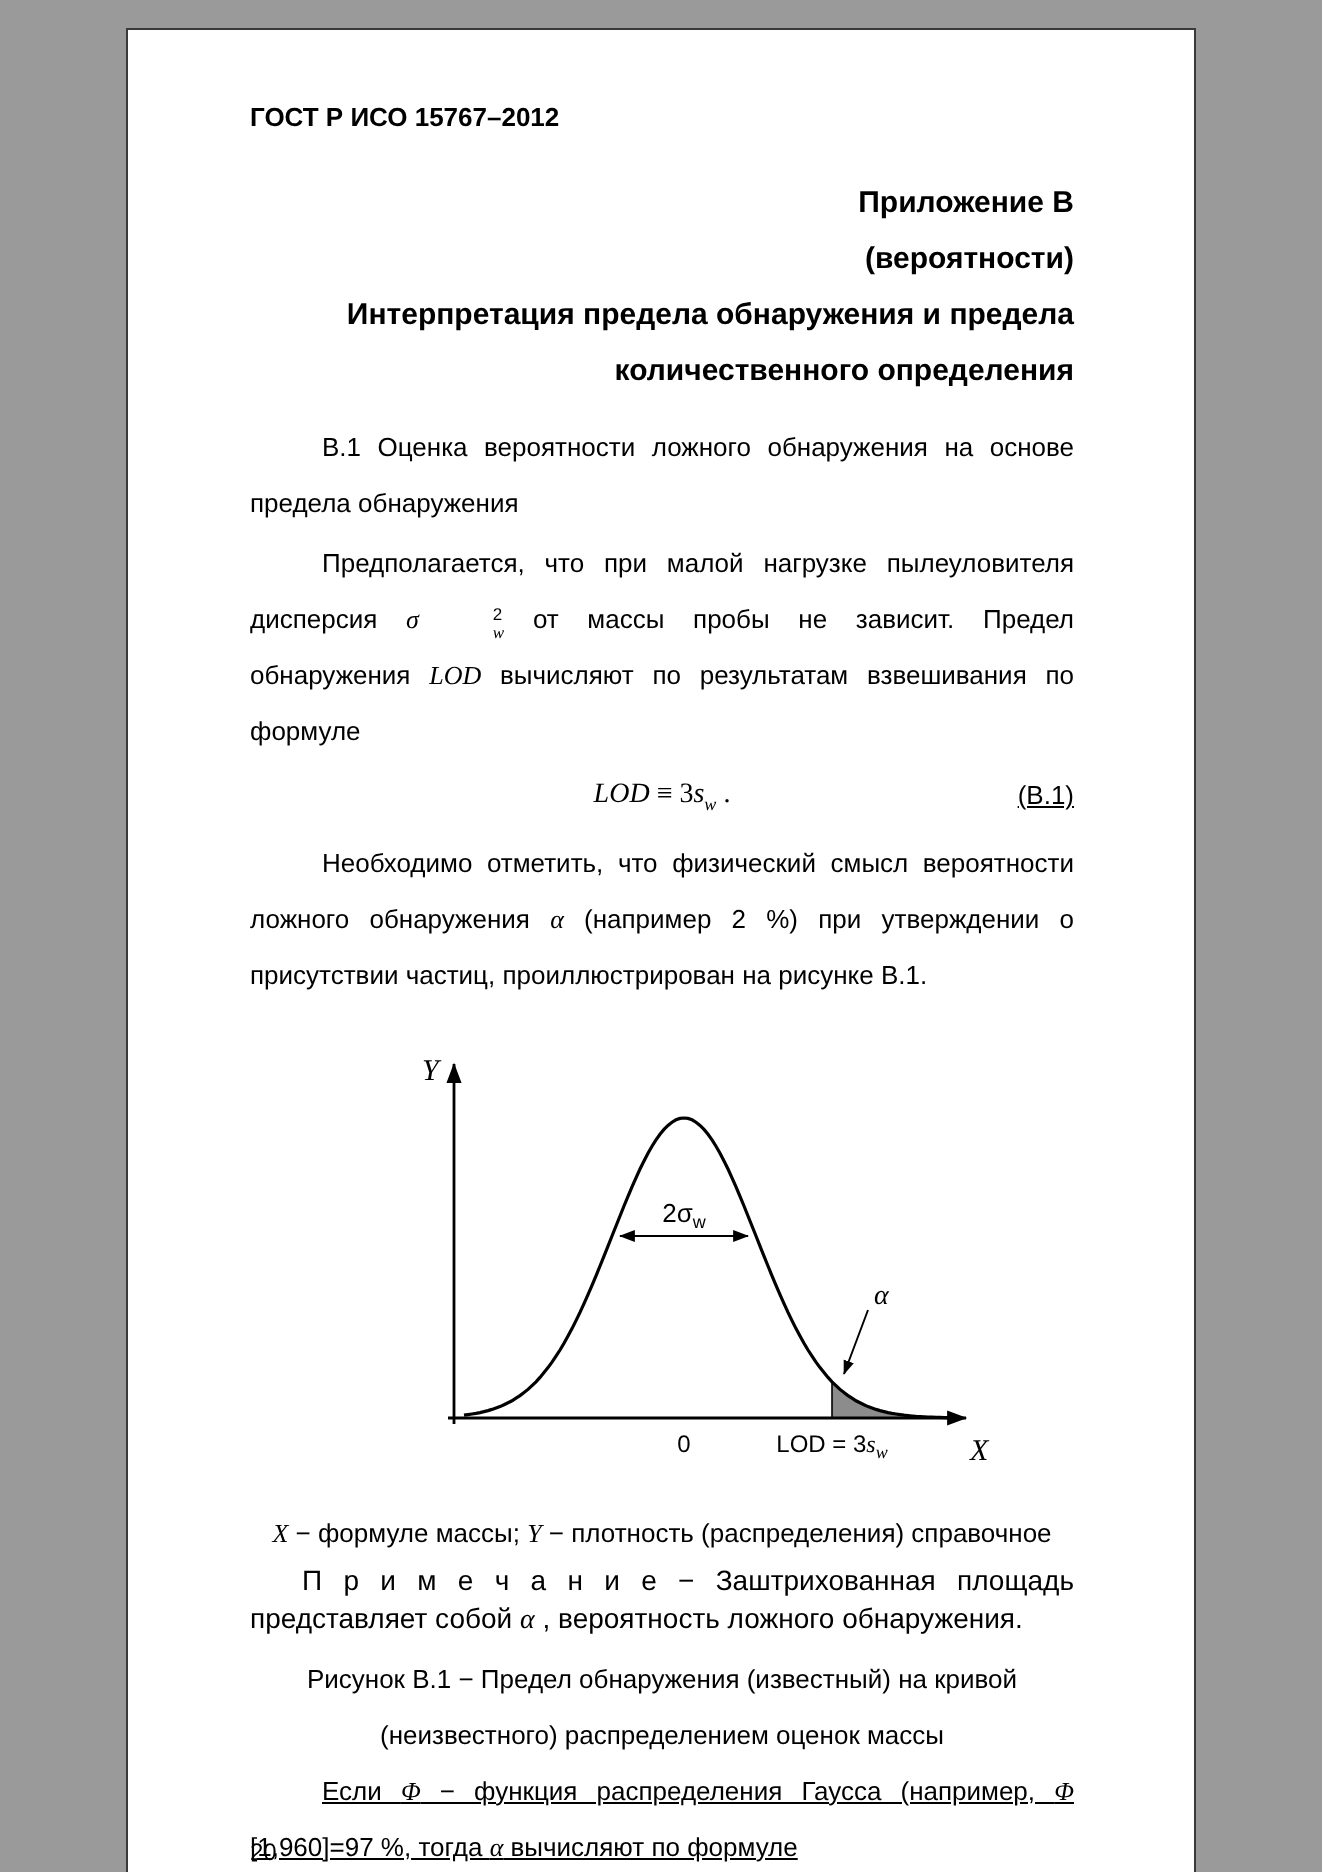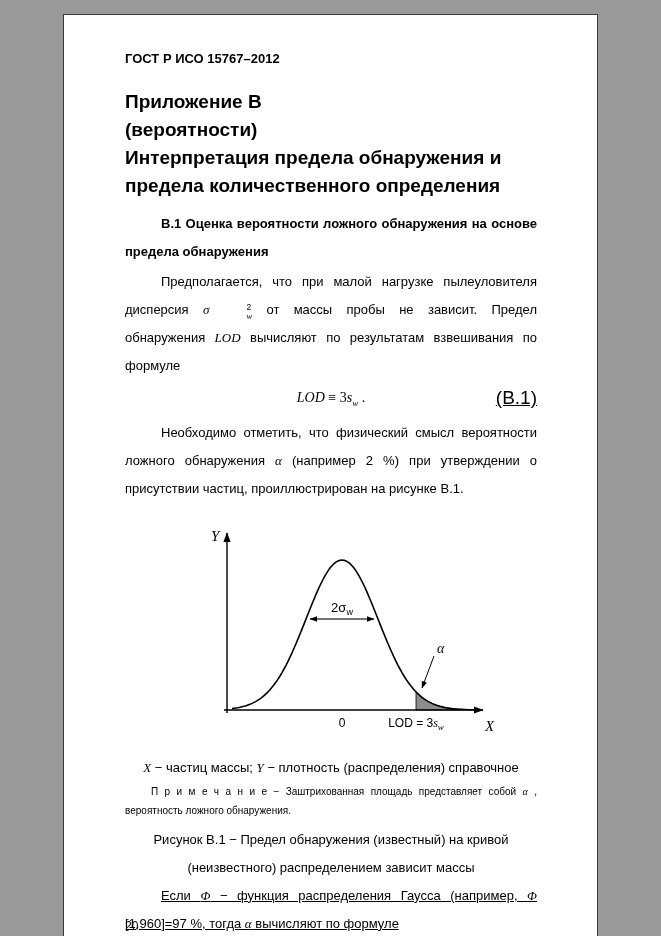--- a/index.html
+++ b/index.html
@@ -8,36 +8,36 @@
     width:535px;height:936px;
     box-sizing:border-box;
     margin:14px auto;
     padding:36px 60px 0 61px;
     background:#fff;
     border:1px solid #3a3a3a;
     font-family:"Liberation Sans",sans-serif;
     font-size:13px;color:#000;
   }
   .doc-header{font-weight:bold;font-size:13px;margin-bottom:22px;}
-  .apx-title,.apx-sub,.apx-heading{font-weight:bold;font-size:19px;line-height:28px;text-align:left;}
+  .apx-title,.apx-sub,.apx-heading{font-weight:bold;font-size:15px;line-height:28px;text-align:right;}
   .apx-heading{margin:0 0 10px 0;}
-  .sec-heading{font-weight:bold;line-height:28px;text-indent:36px;text-align:justify;margin:0 0 2px 0;}
+  .sec-heading{font-weight:normal;line-height:28px;text-indent:36px;text-align:justify;margin:0 0 2px 0;}
   p.body{line-height:28px;text-indent:36px;text-align:justify;margin:0;}
   .mi{font-family:"Liberation Serif",serif;font-style:italic;}
   sub.sm{font-size:9px;}
   .supsub{display:inline-block;vertical-align:-5px;line-height:0;margin-left:1px;}
   .supsub .s-sup{display:block;font-size:8.5px;line-height:9px;}
   .supsub .s-sub{display:block;font-size:8.5px;line-height:9px;font-family:"Liberation Serif",serif;font-style:italic;}
   .formula-row{position:relative;line-height:28px;text-align:center;font-family:"Liberation Serif",serif;font-size:14px;margin:4px 0 2px 0;}
-  .formula-num{position:absolute;right:0;top:0;font-family:"Liberation Sans",sans-serif;font-size:19px;font-style:normal;text-decoration:underline;}
+  .formula-num{position:absolute;right:0;top:0;font-family:"Liberation Sans",sans-serif;font-size:13px;font-style:normal;text-decoration:underline;}
   .fig-wrap{margin:12px 0 0 72px;}
   svg{font-family:"Liberation Sans",sans-serif;}
   .svg-serif{font-family:"Liberation Serif",serif;font-style:italic;}
   .legend-line{text-align:center;line-height:20px;margin-top:8px;font-size:13px;}
-  .note{font-size:10px;line-height:19px;text-indent:26px;text-align:justify;margin-top:4px;}
+  .note{font-size:14px;line-height:19px;text-indent:26px;text-align:justify;margin-top:4px;}
   .fig-caption{text-align:center;line-height:28px;font-size:13px;margin:6px auto 0 auto;width:92%;}
   .last-para{margin-top:4px;text-decoration:underline;}
   .page-num{position:absolute;left:61px;bottom:16px;font-size:12px;}
 </style>
 </head>
 <body>
 
 <div class="page">
 
   <div class="doc-header">ГОСТ Р ИСО 15767–2012</div>
@@ -73,23 +73,23 @@
       <line x1="237" y1="141" x2="225" y2="173" stroke="#000" stroke-width="1" marker-end="url(#arrow)"></line>
       <text x="14" y="26" font-size="15" class="svg-serif">Y</text>
       <text x="288" y="216" font-size="15" class="svg-serif">X</text>
       <text x="145" y="97" font-size="13" text-anchor="middle"><tspan>2σ</tspan><tspan dy="3" font-size="9">w</tspan></text>
       <text x="145" y="212" font-size="12" text-anchor="middle">0</text>
       <text x="219" y="212" font-size="12" text-anchor="middle"><tspan>LOD = 3</tspan><tspan class="svg-serif">s</tspan><tspan dy="3" font-size="9" class="svg-serif">w</tspan></text>
       <text x="240" y="138" font-size="14" class="svg-serif">α</text>
     </svg>
   </div>
 
-  <div class="legend-line"><span class="mi">X</span><span> − частиц массы; </span><span class="mi">Y</span><span> − плотность (распределения) справочное</span></div>
+  <div class="legend-line"><span class="mi">X</span><span> − формуле массы; </span><span class="mi">Y</span><span> − плотность (распределения) справочное</span></div>
 
   <div class="note"><span>П р и м е ч а н и е</span><span> − Заштрихованная площадь представляет собой </span><span class="mi">α</span><span> , вероятность ложного обнаружения.</span></div>
 
-  <div class="fig-caption">Рисунок В.1 − Предел обнаружения (известный) на кривой (неизвестного) распределением зависит массы</div>
+  <div class="fig-caption">Рисунок В.1 − Предел обнаружения (известный) на кривой (неизвестного) распределением оценок массы</div>
 
   <p class="body last-para"><span>Если </span><span class="mi">Φ</span><span> − функция распределения Гаусса (например, </span><span class="mi">Φ</span><span> [1,960]=97 %, тогда </span><span class="mi">α</span><span> вычисляют по формуле</span></p>
 
   <div class="page-num">20</div>
 
 </div>
 
 </body></html>

